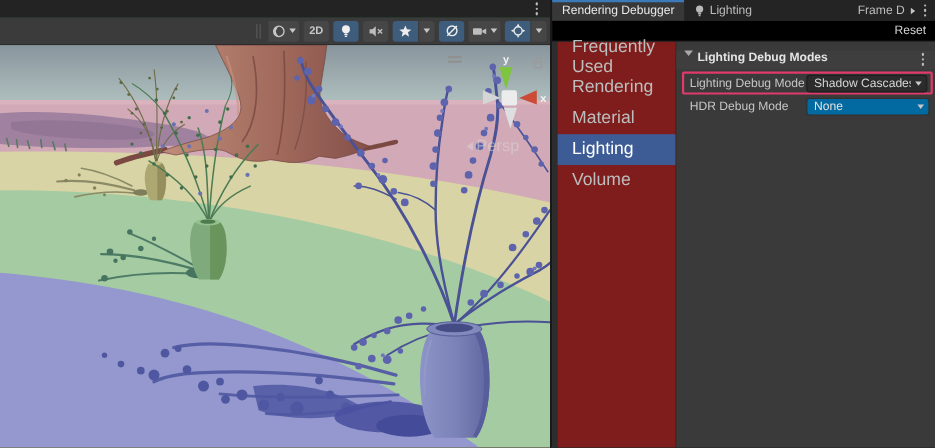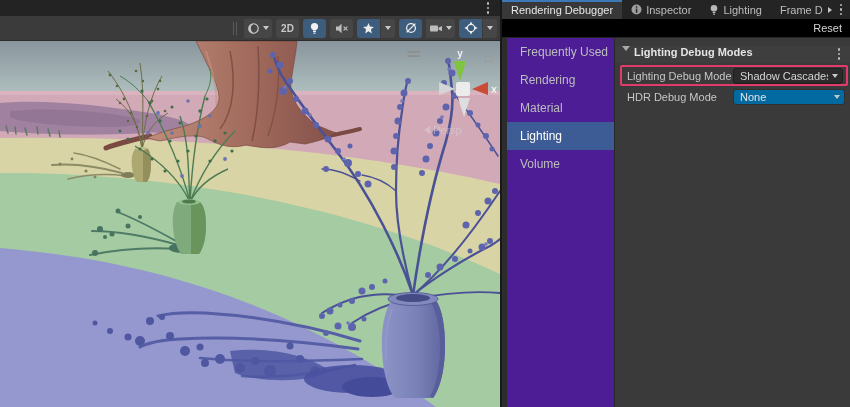--- a/index.html
+++ b/index.html
@@ -29,38 +29,38 @@
   
   .ov-handle{position:absolute;left:407px;top:10px;display:flex;flex-direction:column;gap:2px;cursor:pointer;}
   .ov-handle i{width:13px;height:2px;background:#909090;border-radius:1px;display:block;}
   .gizmo{position:absolute;left:430px;top:4px;cursor:pointer;}
   .gizmo text{font-family:"Liberation Sans",sans-serif;font-size:10px;font-weight:bold;fill:#f2f2f2;}
   .lock{position:absolute;left:485px;top:15px;width:8px;height:6px;border:1px solid #9a9a9a;
         border-radius:1px;box-sizing:border-box;cursor:pointer;}
   .lock:before{content:"";position:absolute;left:1px;top:-5px;width:3px;height:4px;
                border:1px solid #9a9a9a;border-bottom:none;border-radius:3px 3px 0 0;}
   .persp{position:absolute;left:424px;top:83px;display:flex;align-items:center;gap:3px;
-         font-size:11px;color:rgba(215,215,215,.55);cursor:pointer;}
+         font-size:15px;color:rgba(215,215,215,.55);cursor:pointer;}
   .persp .chev{width:0;height:0;border-top:4px solid transparent;border-bottom:4px solid transparent;
                border-right:6px solid rgba(215,215,215,.5);}
   
   .right-pane{position:absolute;left:500px;top:0;width:350px;height:407px;box-sizing:border-box;
               border-left:2px solid #191919;display:flex;flex-direction:column;background:#383838;}
   .tabbar{height:19px;background:#242424;display:flex;align-items:stretch;font-size:11px;flex:0 0 19px;text-align:right;}
   .tab{display:flex;align-items:center;gap:4px;padding:0 9px;color:#bdbdbd;cursor:pointer;white-space:nowrap;}
   .tab.active{background:#383838;color:#e9e9e9;box-shadow:inset 0 2px 0 #3c79b8;}
   .tab.clip{max-width:46px;overflow:hidden;padding-right:0;}
   .tab-spacer{flex:1;}
   .tab-arrow{width:0;height:0;border-top:3.5px solid transparent;border-bottom:3.5px solid transparent;
              border-left:4.5px solid #c4c4c4;align-self:center;margin:0 5px;cursor:pointer;}
   .panel-toolbar{height:18px;flex:0 0 18px;background:#000000;border-bottom:1px solid #262626;
                  display:flex;align-items:center;justify-content:flex-end;padding:0 6px;font-size:11px;color:#d2d2d2;}
   .reset-btn{cursor:pointer;padding:0 2px;}
   .panel-body{flex:1;display:flex;background:#2d2d2d;padding-left:5px;min-height:0;}
-  .sidebar{width:107px;flex:0 0 107px;background:#4c1d95;border-right:1px solid #282828;font-size:12px;}
+  .sidebar{width:107px;flex:0 0 107px;background:#7f1d1d;border-right:1px solid #282828;font-size:16px;}
   .side-item{height:28px;display:flex;align-items:center;padding-left:13px;color:#bdbdbd;cursor:pointer;}
   .side-item.selected{background:#3d5c96;color:#ffffff;}
   .main{flex:1;background:#3a3a3a;font-size:11px;padding-top:8px;min-width:0;}
   .group-header{height:17px;display:flex;gap:4px;padding:0 7px;background:#3e3e3e;}
   .fold{width:0;height:0;border-left:4px solid transparent;border-right:4px solid transparent;
         border-top:5px solid #a9a9a9;cursor:pointer;}
   .group-title{font-weight:bold;color:#e4e4e4;flex:1;font-size:11px;}
   .rows{display:flex;flex-direction:column;gap:1px;padding-top:2px;}
   .prop-row{display:flex;align-items:center;height:19px;padding:0 5px 0 12px;}
   .prop-row.highlighted{border:2px solid #e23a6b;border-radius:2px;margin:0 2px 0 5px;
@@ -465,28 +465,20 @@
     </div>
   </div>
 
   <div class="right-pane">
 
     <div class="tabbar">
       <div class="tab active">
         <span>Rendering Debugger</span>
       </div>
       <div class="tab">
-        <svg class="icon-svg" width="11" height="11" viewBox="0 0 11 11">
-            <circle cx="5.5" cy="5.5" r="5" fill="#9e9e9e"></circle>
-            <rect x="4.8" y="2.2" width="1.5" height="1.5" fill="#262626"></rect>
-            <rect x="4.8" y="4.6" width="1.5" height="4.2" fill="#262626"></rect>
-          </svg>
-        <span>Inspector</span>
-      </div>
-      <div class="tab">
         <svg class="icon-svg" width="10" height="12" viewBox="0 0 10 12">
             <circle cx="5" cy="4.2" r="3.3" fill="#b8b8b8"></circle>
             <rect x="3.6" y="7.7" width="2.8" height="1.4" rx=".4" fill="#b8b8b8"></rect>
             <rect x="4" y="9.6" width="2" height="1.2" rx=".4" fill="#b8b8b8"></rect>
           </svg>
         <span>Lighting</span>
       </div>
       <div class="tab-spacer"></div>
       <div class="tab clip">
         <span>Frame D</span>

